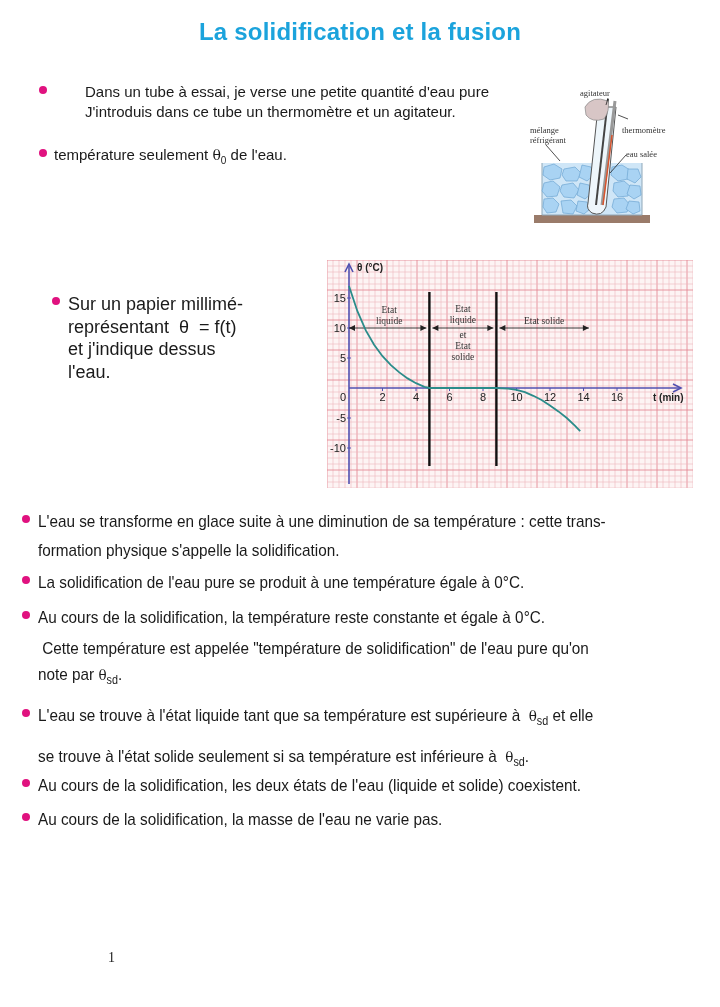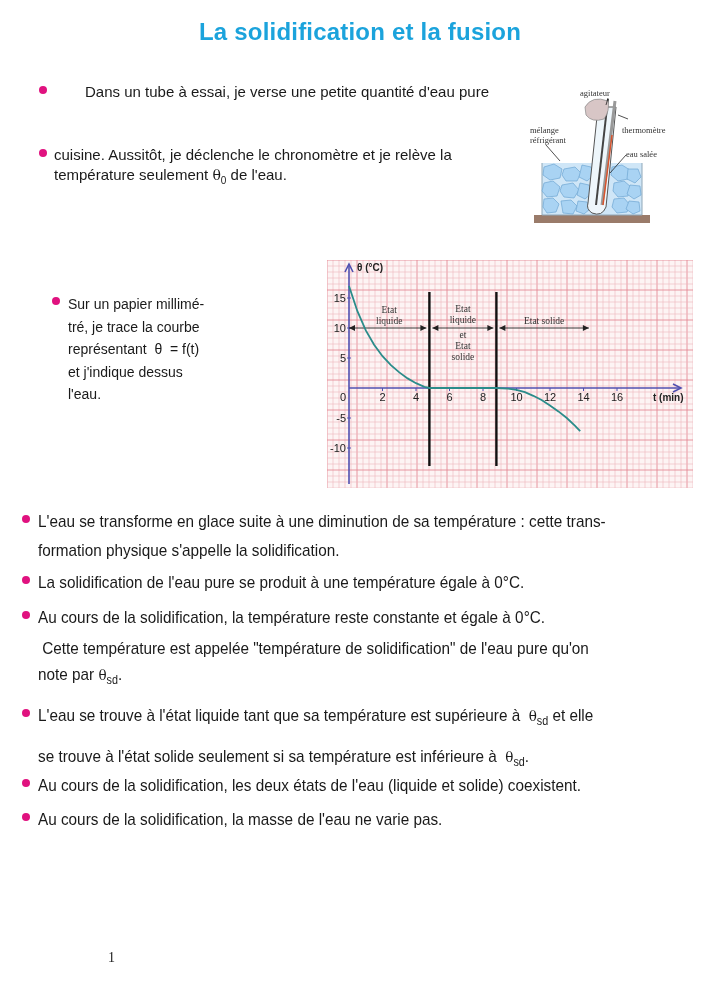--- a/index.html
+++ b/index.html
@@ -3,39 +3,39 @@
 <meta charset="utf-8">
 <style>
   html, body { margin:0; padding:0; background:#ffffff; }
   body { width:720px; height:1007px; position:relative; overflow:hidden; font-family:"Liberation Sans", sans-serif; color:#1a1a1a; }
   .title { position:absolute; top:18px; left:0; width:720px; text-align:center; font-size:24px; font-weight:bold; color:#1ba3dc; letter-spacing:0.2px; }
   .bullet { position:absolute; width:8px; height:8px; border-radius:50%; background:#e0127f; }
   .txt { position:absolute; font-size:15px; line-height:20px; color:#1a1a1a; }
   .txt sub { font-size:10px; }
   .intro1 { left:54px; top:82px; width:460px;margin-left:31px; }
   .intro2 { left:54px; top:145px; width:460px; }
-  .left3 { left:68px; top:293px; width:200px; font-size:14px; line-height:22.5px; }
+  .left3 { left:68px; top:293px; width:200px; font-size:18px; line-height:22.5px; }
   .concl { position:absolute; left:38px; font-family:"Liberation Sans", sans-serif; font-size:17px; color:#1a1a1a; transform:scaleX(0.9); transform-origin:left top; white-space:nowrap; line-height:26px; }
   .concl sub { font-size:12px; }
   .pagenum { position:absolute; left:108px; top:950px; font-family:"Liberation Serif", serif; font-size:14px; }
   .illus { position:absolute; left:530px; top:85px; width:180px; height:145px; }
   .chartbox { position:absolute; left:327px; top:248px; width:366px; height:228px;margin-top:12px; }
 </style>
 </head>
 <body>
 
 <div class="title">La solidification et la fusion</div>
 
 <span class="bullet" style="left:39px;top:86px;"></span>
 <div class="txt intro1">
   <div>Dans un tube à essai, je verse une petite quantité d'eau pure</div>
+  <div>J'introduis dans ce tube un thermomètre et un agitateur.</div>
 </div>
 <span class="bullet" style="left:39px;top:149px;"></span>
 <div class="txt intro2">
-  <div>cuisine. Aussitôt, je déclenche le chronomètre et je relève la</div>
   <div><span>température seulement </span><span style="font-family:'DejaVu Serif',serif;font-size:14px;">θ</span><sub>0</sub><span> de l'eau.</span></div>
 </div>
 
 <div class="illus">
   <svg width="180" height="145" viewBox="0 0 180 145">
     <rect x="4" y="130" width="116" height="8" fill="#9a7b6a"></rect>
     <path d="M12 78 L12 130 L112 130 L112 78" fill="#cfe6f7" stroke="#8fa7b7" stroke-width="1"></path>
     <g fill="#a9d3f3" stroke="#6fa6d3" stroke-width="0.7">
       <path d="M14 82 l10 -3 l8 5 l-2 9 l-10 2 l-7 -5z"></path>
         <path d="M34 84 l11 -2 l6 6 l-4 8 l-11 0 l-4 -6z"></path>
@@ -66,21 +66,20 @@
     <line x1="78" y1="13" x2="76" y2="20" stroke="#222" stroke-width="0.8"></line>
     <line x1="98" y1="34" x2="88" y2="30" stroke="#222" stroke-width="0.8"></line>
     <line x1="96" y1="70" x2="80" y2="88" stroke="#222" stroke-width="0.8"></line>
     <line x1="16" y1="60" x2="30" y2="76" stroke="#222" stroke-width="0.8"></line>
   </svg>
 </div>
 
 <span class="bullet" style="left:52px;top:297px;"></span>
 <div class="txt left3">
   <div>Sur un papier millimé-</div>
-  <div>tré, je trace la courbe</div>
   <div style="white-space:pre;">représentant  θ  = f(t)</div>
   <div>et j'indique dessus</div>
   <div>l'eau.</div>
 </div>
 
 <div class="chartbox">
   <svg id="chart" width="366" height="228">
     <g id="grid">
         <rect x="0" y="0" width="366" height="228" fill="#fdf4f4"></rect>
         <line x1="0" y1="0" x2="0" y2="228" stroke="#e48a95" stroke-width="0.9"></line>

